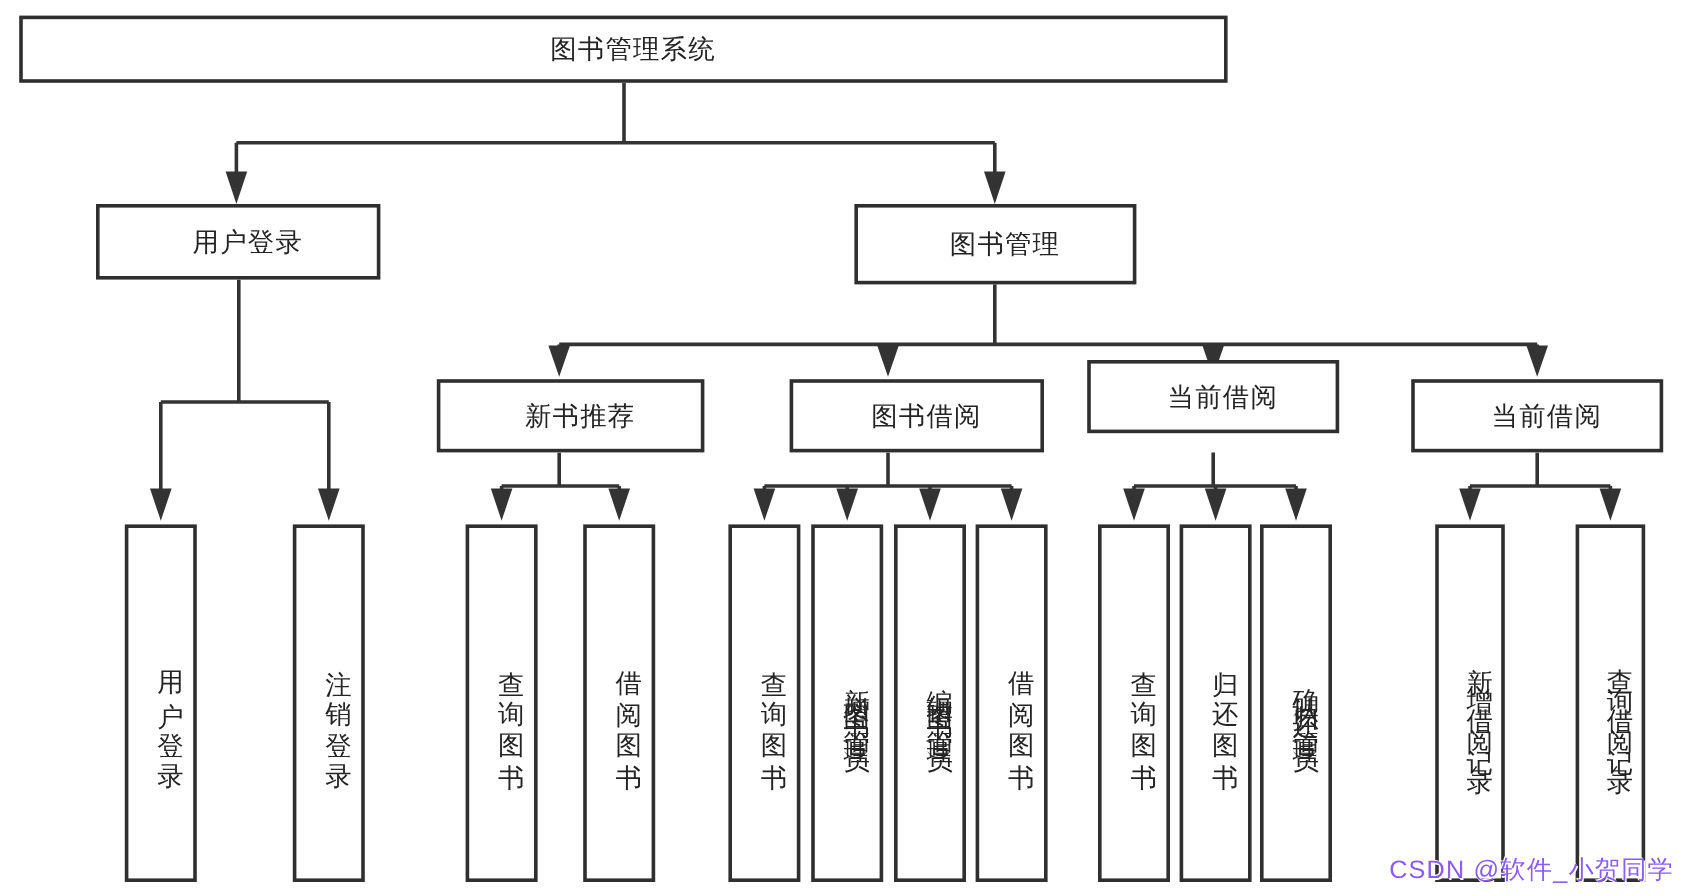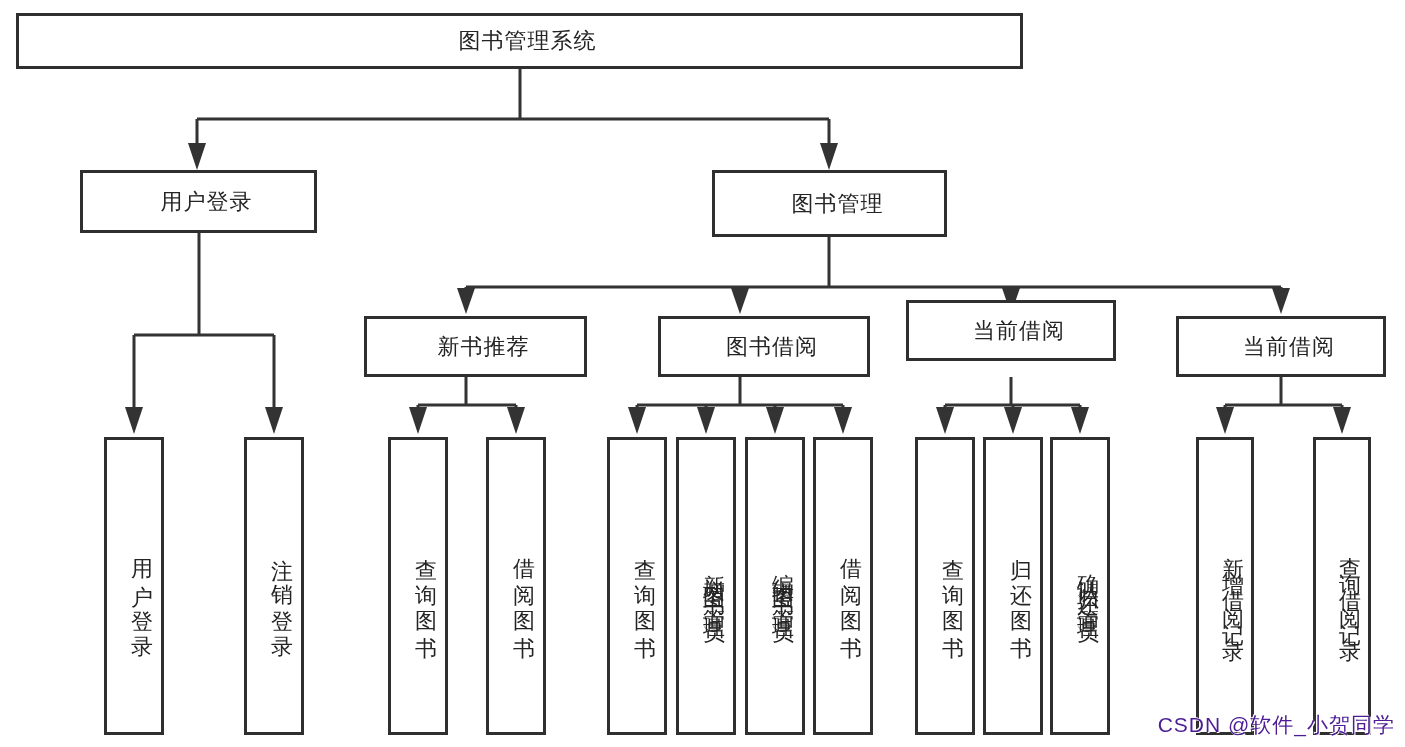--- a/index.html
+++ b/index.html
@@ -69,21 +69,21 @@
   .lf-10 { left: 983px; }
   .lf-11 { left: 1050px; }
   .lf-12 { left: 1196px; width: 58px; }
   .lf-13 { left: 1313px; width: 58px; }
 
   .watermark {
     position: absolute;
     right: 10px;
     top: 711px;
     font-size: 21px;
-    color: #4c1d95;
+    color: #8b5cf6;
     letter-spacing: 1px;
     white-space: nowrap;
     text-shadow: 1px 1px 0 #ffffff, -1px -1px 0 #ffffff;
   }
 </style>
 </head>
 <body>
 
 <div class="stage">
 

